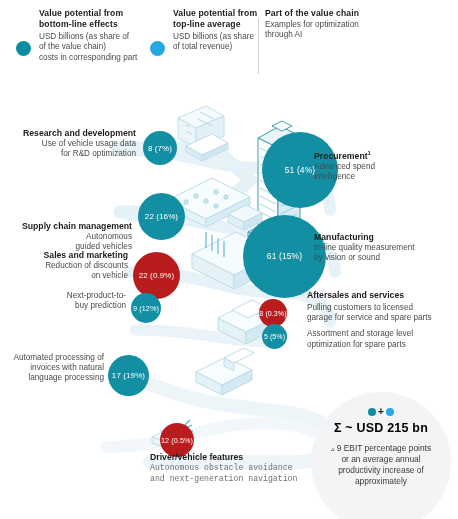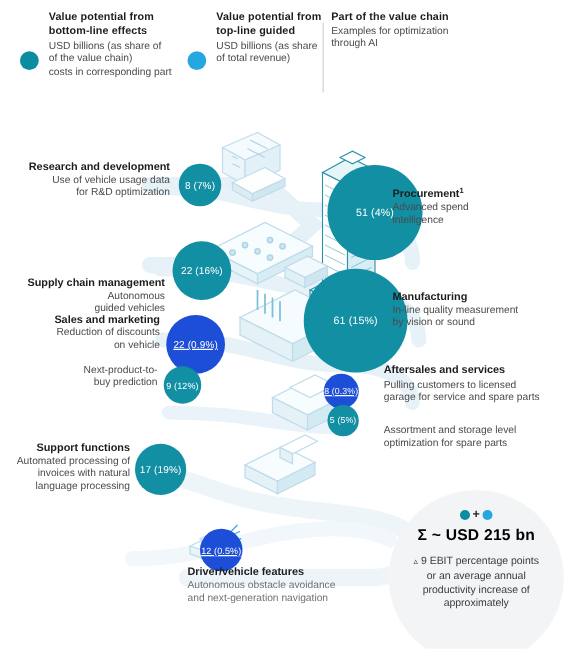--- a/index.html
+++ b/index.html
@@ -32,37 +32,37 @@
   .bg-svg{position:absolute;left:0;top:0;width:458px;height:519px;}
 
   
   .bubble{
     position:absolute;border-radius:50%;
     display:flex;align-items:center;justify-content:center;
     color:#ffffff;font-size:8px;letter-spacing:.1px;
     text-align:center;line-height:9px;
   }
   .bubble.teal{background:#128fa3;}
-  .bubble.blue{background:#1d4ed8;text-decoration:underline;}
+  .bubble.blue{background:#b91c1c;}
 
   
   .lbl{position:absolute;text-align:right;}
   .lbl .hd{font-size:8.7px;font-weight:bold;color:#1c1c1c;line-height:11px;}
   .lbl .sb{font-size:8.2px;color:#4b4b4b;line-height:10.2px;}
 
   
   .rlbl{position:absolute;text-align:left;}
   .rlbl .hd{font-size:8.7px;font-weight:bold;color:#1c1c1c;line-height:11px;}
   .rlbl .sb{font-size:8.2px;color:#4b4b4b;line-height:10.2px;}
   .sup{font-size:6px;vertical-align:super;}
 
   
   .road-cap{position:absolute;left:150px;top:452px;width:185px;text-align:left;}
   .road-cap .hd{font-size:8.7px;font-weight:bold;color:#1c1c1c;line-height:11px;}
-  .road-cap .sb{font-size:8.2px;color:#6d7276;line-height:10.5px;}
+  .road-cap .sb{font-size:8.2px;color:#6d7276;line-height:10.5px;font-family:Liberation Mono, monospace;}
 
   
   .summary{
     position:absolute;left:311px;top:392px;width:140px;height:140px;
     border-radius:50%;background:#f2f4f5;
     display:flex;flex-direction:column;align-items:center;
     padding-top:14px;box-sizing:border-box;
   }
   .sum-dots{display:flex;align-items:center;justify-content:center;gap:2px;height:12px;}
   .sum-dots .d{width:8px;height:8px;border-radius:50%;}
@@ -89,21 +89,21 @@
         <div>USD billions (as share of</div>
         <div>of the value chain)</div>
         <div>costs in corresponding part</div>
       </div>
     </div>
 
     <div class="leg-dot blue"></div>
     <div class="leg-col b">
       <div class="leg-title" style="margin-left:23px;">
         <div>Value potential from</div>
-        <div>top-line guided</div>
+        <div>top-line average</div>
       </div>
       <div class="leg-body leg-body-wrap" style="margin-top:3px;">
         <div>USD billions (as share</div>
         <div>of total revenue)</div>
       </div>
     </div>
 
     <div class="leg-divider"></div>
     <div class="leg-col c">
       <div class="leg-title">Part of the value chain</div>
@@ -250,21 +250,20 @@
     <div class="sb">Reduction of discounts</div>
     <div class="sb">on vehicle</div>
   </div>
 
   <div class="lbl" style="left:0px;top:291px;width:126px;">
     <div class="sb">Next-product-to-</div>
     <div class="sb">buy prediction</div>
   </div>
 
   <div class="lbl" style="left:0px;top:353px;width:104px;">
-    <div class="hd">Support functions</div>
     <div class="sb">Automated processing of</div>
     <div class="sb">invoices with natural</div>
     <div class="sb">language processing</div>
   </div>
 
   <div class="rlbl" style="left:314px;top:148px;width:142px;">
     <div class="hd"><span>Procurement</span><span class="sup">1</span></div>
     <div class="sb">Advanced spend</div>
     <div class="sb">intelligence</div>
   </div>
@@ -272,21 +271,21 @@
   <div class="rlbl" style="left:314px;top:232px;width:142px;">
     <div class="hd">Manufacturing</div>
     <div class="sb">In-line quality measurement</div>
     <div class="sb">by vision or sound</div>
   </div>
 
   <div class="rlbl" style="left:307px;top:290px;width:150px;">
     <div class="hd">Aftersales and services</div>
     <div class="sb" style="margin-top:2px;">Pulling customers to licensed</div>
     <div class="sb">garage for service and spare parts</div>
-    <div class="sb" style="margin-top:16px;">Assortment and storage level</div>
+    <div class="sb" style="margin-top:6px;">Assortment and storage level</div>
     <div class="sb">optimization for spare parts</div>
   </div>
 
   <div class="road-cap">
     <div class="hd">Driver/vehicle features</div>
     <div class="sb">Autonomous obstacle avoidance</div>
     <div class="sb">and next-generation navigation</div>
   </div>
 
   <div class="summary">

